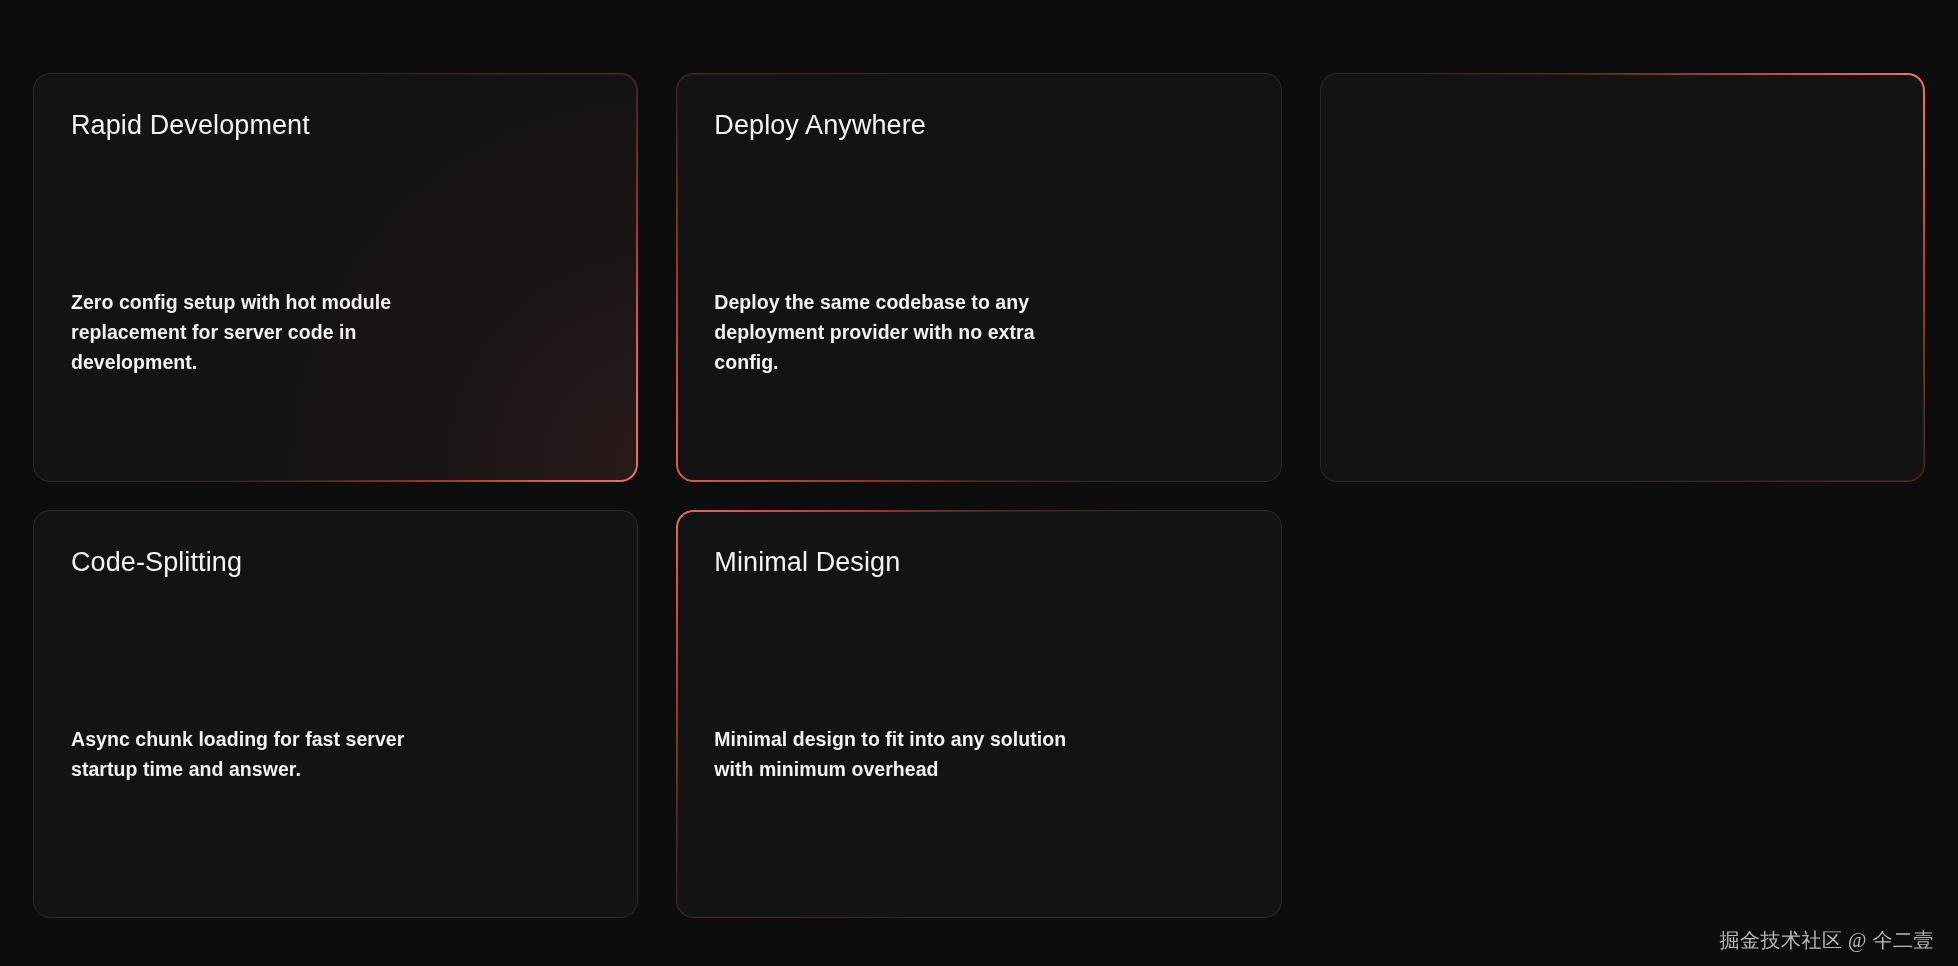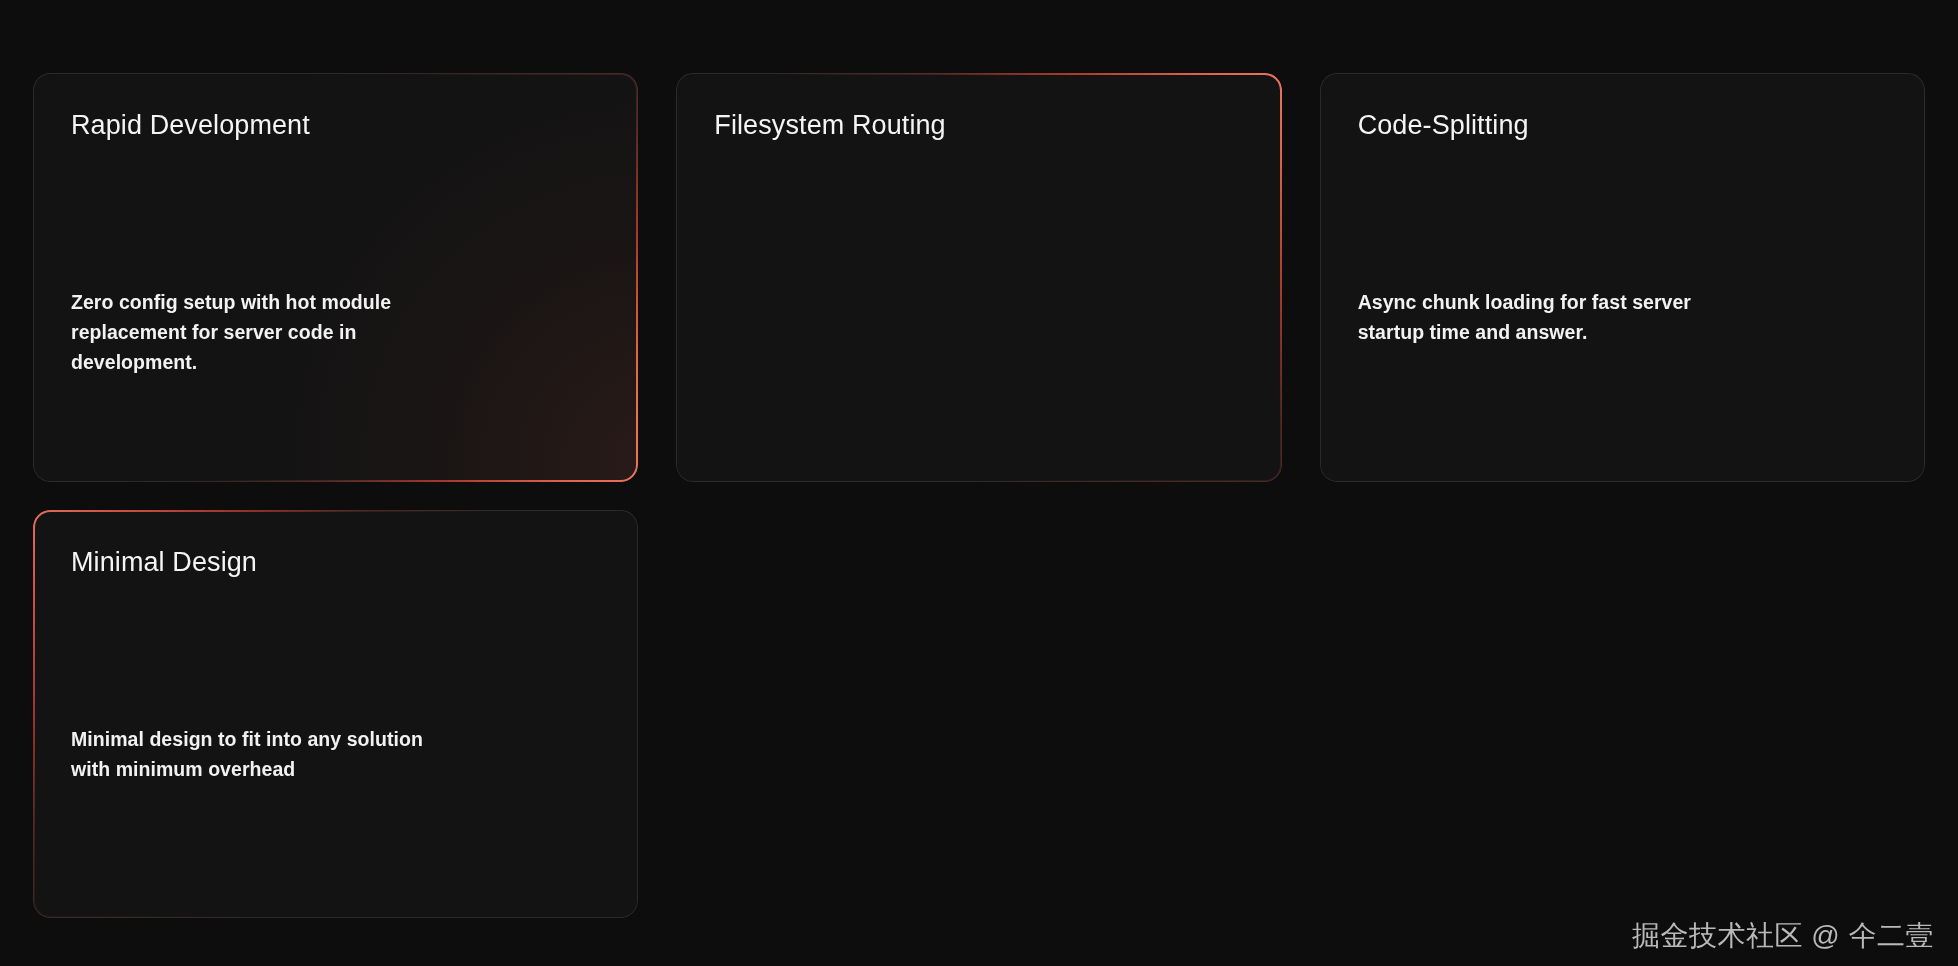--- a/index.html
+++ b/index.html
@@ -155,47 +155,53 @@
   }
 
   .card-tail { flex: 1 1 auto; }
 
   
   #watermark {
     position: absolute;
     right: 24px;
     bottom: 16px;
     z-index: 20;
-    font-size: 28px;
+    font-size: 20px;
     line-height: 1;
     color: #b9b9b9;
-    font-family: Liberation Sans, sans-serif;
+    font-family: Liberation Serif, serif;
     letter-spacing: 0.5px;
     white-space: nowrap;
     user-select: none;
   }
 </style>
 </head>
 <body>
 
 <div id="feature-grid">
 
   <div class="feature-card glow-right">
     <div class="inner-wash"></div>
     <div class="card-title">Rapid Development</div>
     <div class="card-spacer"></div>
     <div class="card-desc">Zero config setup with hot module replacement for server code in development.</div>
     <div class="card-tail"></div>
   </div>
 
+  <div class="feature-card glow-left">
+    <div class="inner-wash"></div>
+    <div class="card-title">Deploy Anywhere</div>
+    <div class="card-spacer"></div>
+    <div class="card-desc">Deploy the same codebase to any deployment provider with no extra config.</div>
+    <div class="card-tail"></div>
+  </div>
 
 
   <div class="feature-card glow-topright">
     <div class="inner-wash"></div>
-    <div class="card-title">Filesystem Routing</div>
     <div class="card-spacer"></div>
     <div class="card-tail"></div>
   </div>
 
   <div class="feature-card glow-none">
     <div class="inner-wash"></div>
     <div class="card-title">Code-Splitting</div>
     <div class="card-spacer"></div>
     <div class="card-desc">Async chunk loading for fast server startup time and answer.</div>
     <div class="card-tail"></div>

